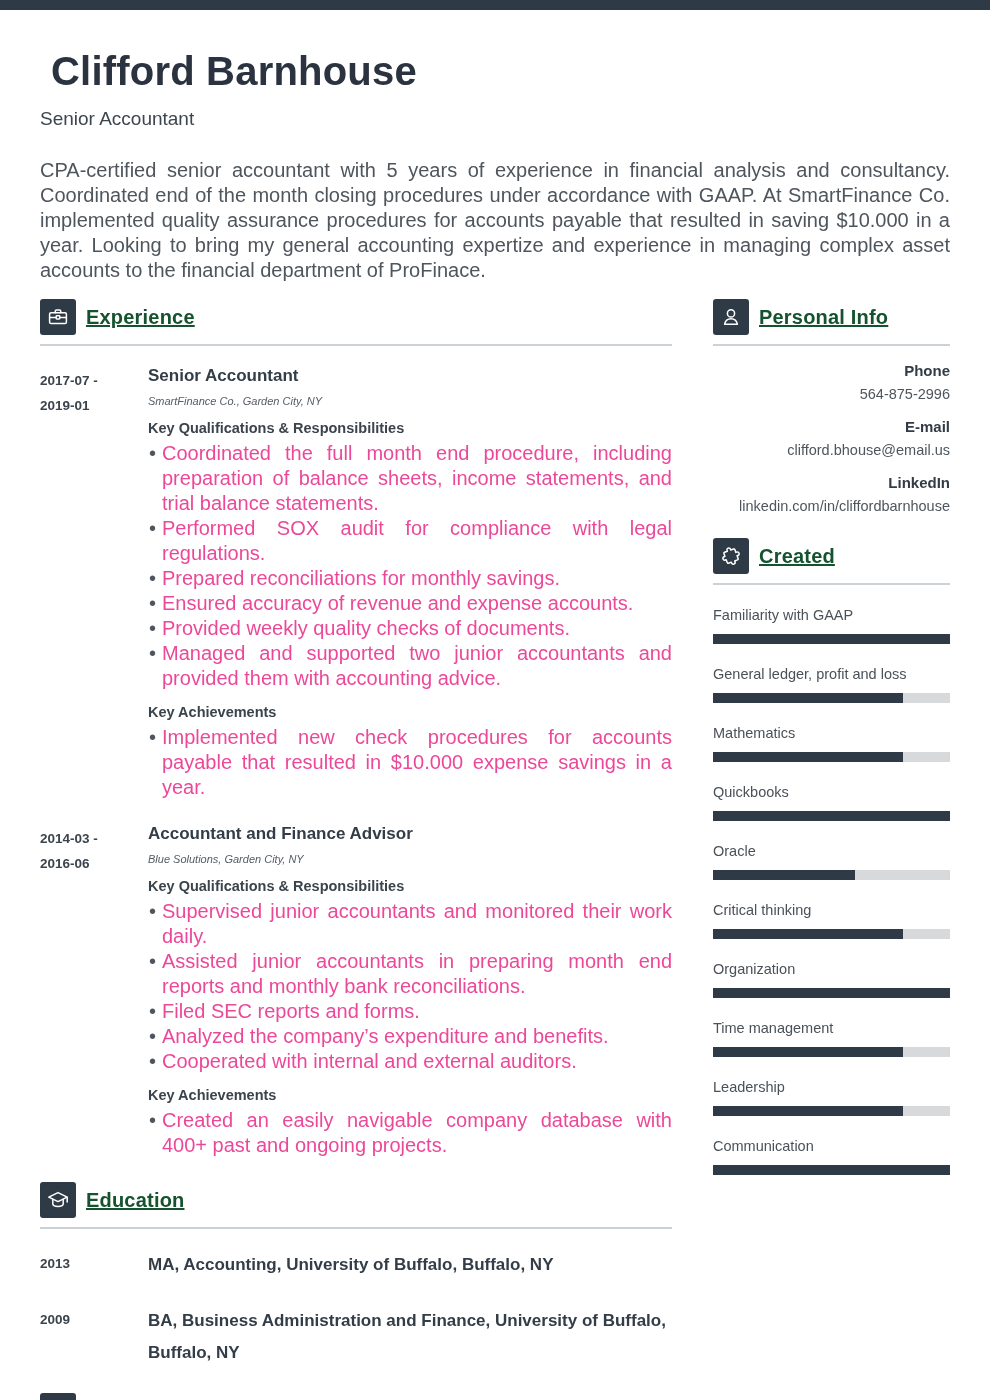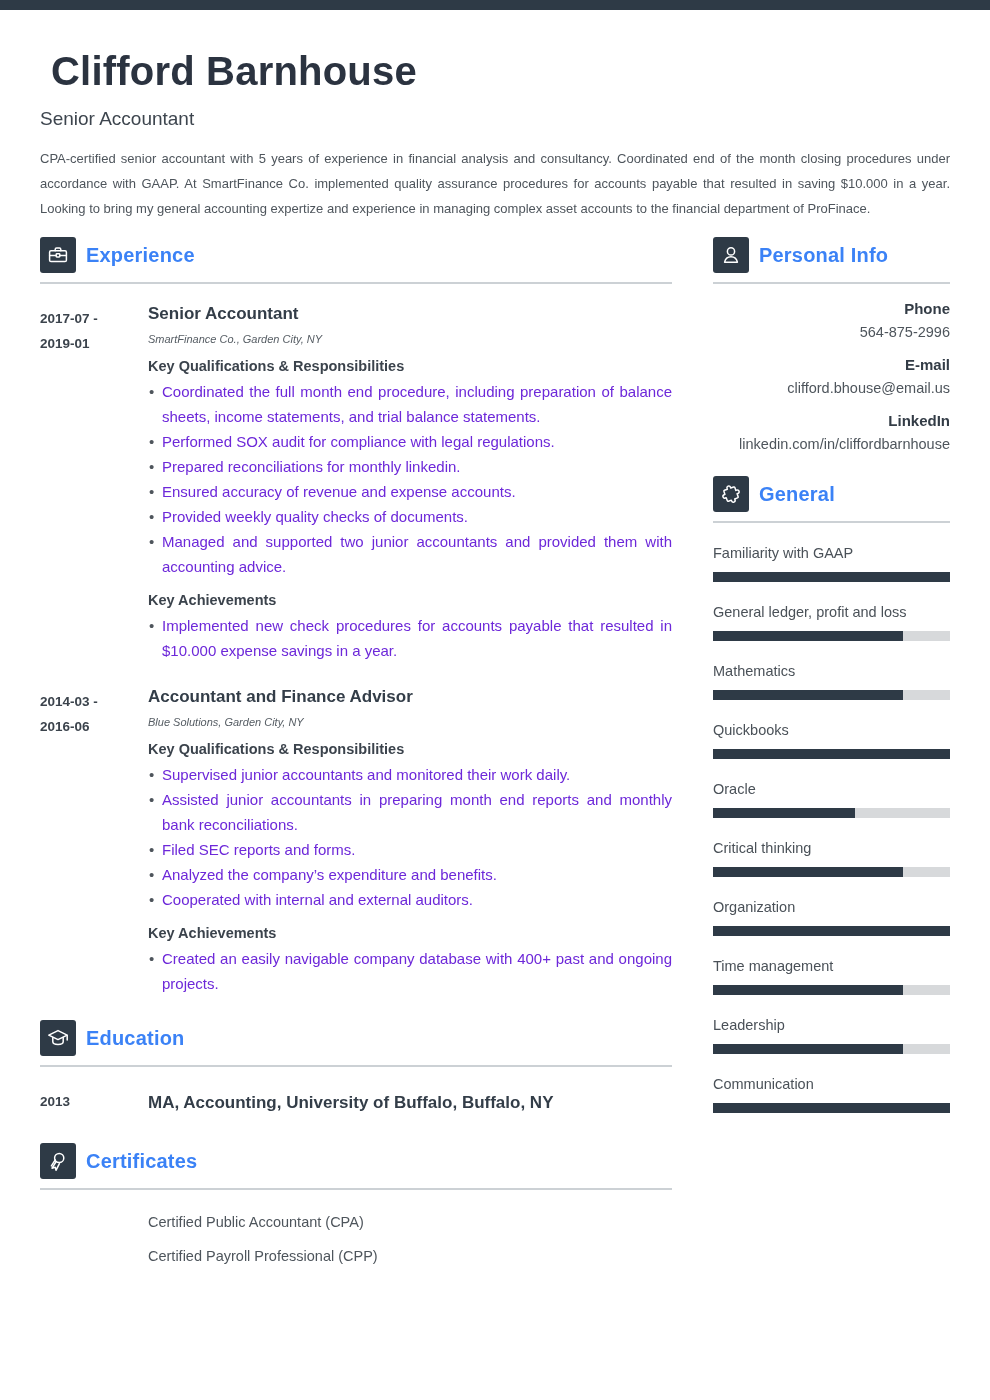--- a/index.html
+++ b/index.html
@@ -8,46 +8,46 @@
     width: 990px; height: 1400px; position: relative; overflow: hidden;
     background: #ffffff;
     font-family: "Liberation Sans", sans-serif;
     color: #4e555c;
   }
   .topbar { height: 10px; width: 100%; background: #2e3a46; }
 
   .header { padding: 28px 40px 0 40px; }
   .name { margin: 11px; font-size: 40px; font-weight: bold; color: #2b3340; letter-spacing: .2px; }
   .jobtitle { margin-top: 14px; font-size: 19px; color: #3d454e; }
-  .summary { margin: 16px 0 0 0; font-size: 13px; line-height: 25px; color: #4e555c; text-align: justify; }
+  .summary { margin: 28px 0 0 0; font-size: 20px; line-height: 25px; color: #4e555c; text-align: justify; }
 
   .columns { display: flex; padding: 0 40px; margin-top: 16px; gap: 41px; align-items: flex-start; }
   .main { width: 632px; flex: none; }
   .sidebar { width: 237px; flex: none; }
 
   .sec-head { display: flex; align-items: center; gap: 10px; padding-bottom: 9px; border-bottom: 2px solid #ccd1d5; }
   .sec-icon { width: 36px; height: 36px; flex: none; background: #2e3a46; border-radius: 3px;
               display: flex; align-items: center; justify-content: center; }
   .sec-icon svg { width: 24px; height: 24px; stroke: #ffffff; fill: none; stroke-width: 1.5;
                   stroke-linecap: round; stroke-linejoin: round; }
-  .sec-title { font-size: 20px; font-weight: bold; color: #3b82f6; letter-spacing: .2px; }
+  .sec-title { font-size: 20px; font-weight: bold; color: #14532d; letter-spacing: .2px; text-decoration: underline; }
 
   .main-section + .main-section { margin-top: 24px; }
 
   .entry { display: flex; margin-top: 20px; }
   .entry + .entry { margin-top: 24px; }
   .entry-date { width: 108px; flex: none; font-size: 13.5px; font-weight: bold; color: #3b434c;
                 line-height: 25px; padding-top: 2px; }
   .entry-body { flex: 1; min-width: 0; }
   .entry-title { font-size: 17px; font-weight: bold; color: #333d48; }
   .entry-company { margin-top: 9px; font-size: 11px; font-style: italic; color: #555c63; }
   .subhead { margin-top: 9px; font-size: 14.5px; font-weight: bold; color: #3b434c; line-height: 25px; }
   ul.bullets { margin: 0; padding: 0; list-style: none; }
-  .bullets li { position: relative; padding-left: 14px; font-size: 15px; line-height: 25px;
-                color: #6d28d9; text-align: justify; }
+  .bullets li { position: relative; padding-left: 14px; font-size: 20px; line-height: 25px;
+                color: #ec4899; text-align: justify; }
   .bullets li::before { content: "\2022"; position: absolute; left: 1px; color: #4e555c; }
 
   .edu-title { font-size: 17px; font-weight: bold; color: #333d48; line-height: 32px; padding-top: 0; }
   .cert-item { font-size: 14.5px; color: #4e555c; line-height: 25px; }
   .cert-item + .cert-item { margin-top: 9px; }
 
   .sb-section + .sb-section { margin-top: 24px; }
   .pi-field { margin-top: 16px; text-align: right; }
   .pi-label { font-size: 15px; font-weight: bold; color: #333c46; }
   .pi-value { margin-top: 7px; font-size: 14.5px; color: #4e555c; overflow-wrap: break-word; }
@@ -91,21 +91,21 @@
             <div>2017-07 -</div>
             <div>2019-01</div>
           </div>
           <div class="entry-body">
             <div class="entry-title">Senior Accountant</div>
             <div class="entry-company">SmartFinance Co., Garden City, NY</div>
             <div class="subhead">Key Qualifications &amp; Responsibilities</div>
             <ul class="bullets">
               <li>Coordinated the full month end procedure, including preparation of balance sheets, income statements, and trial balance statements.</li>
               <li>Performed SOX audit for compliance with legal regulations.</li>
-              <li>Prepared reconciliations for monthly linkedin.</li>
+              <li>Prepared reconciliations for monthly savings.</li>
               <li>Ensured accuracy of revenue and expense accounts.</li>
               <li>Provided weekly quality checks of documents.</li>
               <li>Managed and supported two junior accountants and provided them with accounting advice.</li>
             </ul>
             <div class="subhead">Key Achievements</div>
             <ul class="bullets">
               <li>Implemented new check procedures for accounts payable that resulted in $10.000 expense savings in a year.</li>
             </ul>
           </div>
         </div>
@@ -145,20 +145,26 @@
           </span>
           <span class="sec-title">Education</span>
         </div>
 
         <div class="entry">
           <div class="entry-date">2013</div>
           <div class="entry-body">
             <div class="edu-title">MA, Accounting, University of Buffalo, Buffalo, NY</div>
           </div>
         </div>
+        <div class="entry">
+          <div class="entry-date">2009</div>
+          <div class="entry-body">
+            <div class="edu-title">BA, Business Administration and Finance, University of Buffalo, Buffalo, NY</div>
+          </div>
+        </div>
       </section>
 
       <section class="main-section">
         <div class="sec-head">
           <span class="sec-icon">
             <svg viewBox="0 0 24 24">
               <circle cx="13.2" cy="9" r="4.6"></circle>
               <path d="M10.2 12.5 6 19.2l3.2-.9.9 2.9 3.3-6.6"></path>
               <path d="M9.2 10.8 5.4 16.9"></path>
             </svg>
@@ -203,21 +209,21 @@
         </div>
       </section>
 
       <section class="sb-section">
         <div class="sec-head">
           <span class="sec-icon">
             <svg viewBox="0 0 24 24">
               <path d="M10.2 5.4a1.8 1.8 0 1 1 3.6 0v.9h3a1 1 0 0 1 1 1v3h.9a1.8 1.8 0 1 1 0 3.6h-.9v3a1 1 0 0 1-1 1h-3v.9a1.8 1.8 0 1 1-3.6 0v-.9h-3a1 1 0 0 1-1-1v-3h-.9a1.8 1.8 0 1 1 0-3.6h.9v-3a1 1 0 0 1 1-1h3z" transform="rotate(-20 12 12)"></path>
             </svg>
           </span>
-          <span class="sec-title">General</span>
+          <span class="sec-title">Created</span>
         </div>
 
         <div class="skill">
           <div class="skill-name">Familiarity with GAAP</div>
           <div class="skill-track">
               <div class="skill-fill" style="width: 100%;"></div>
             </div>
         </div>
         <div class="skill">
           <div class="skill-name">General ledger, profit and loss</div>

